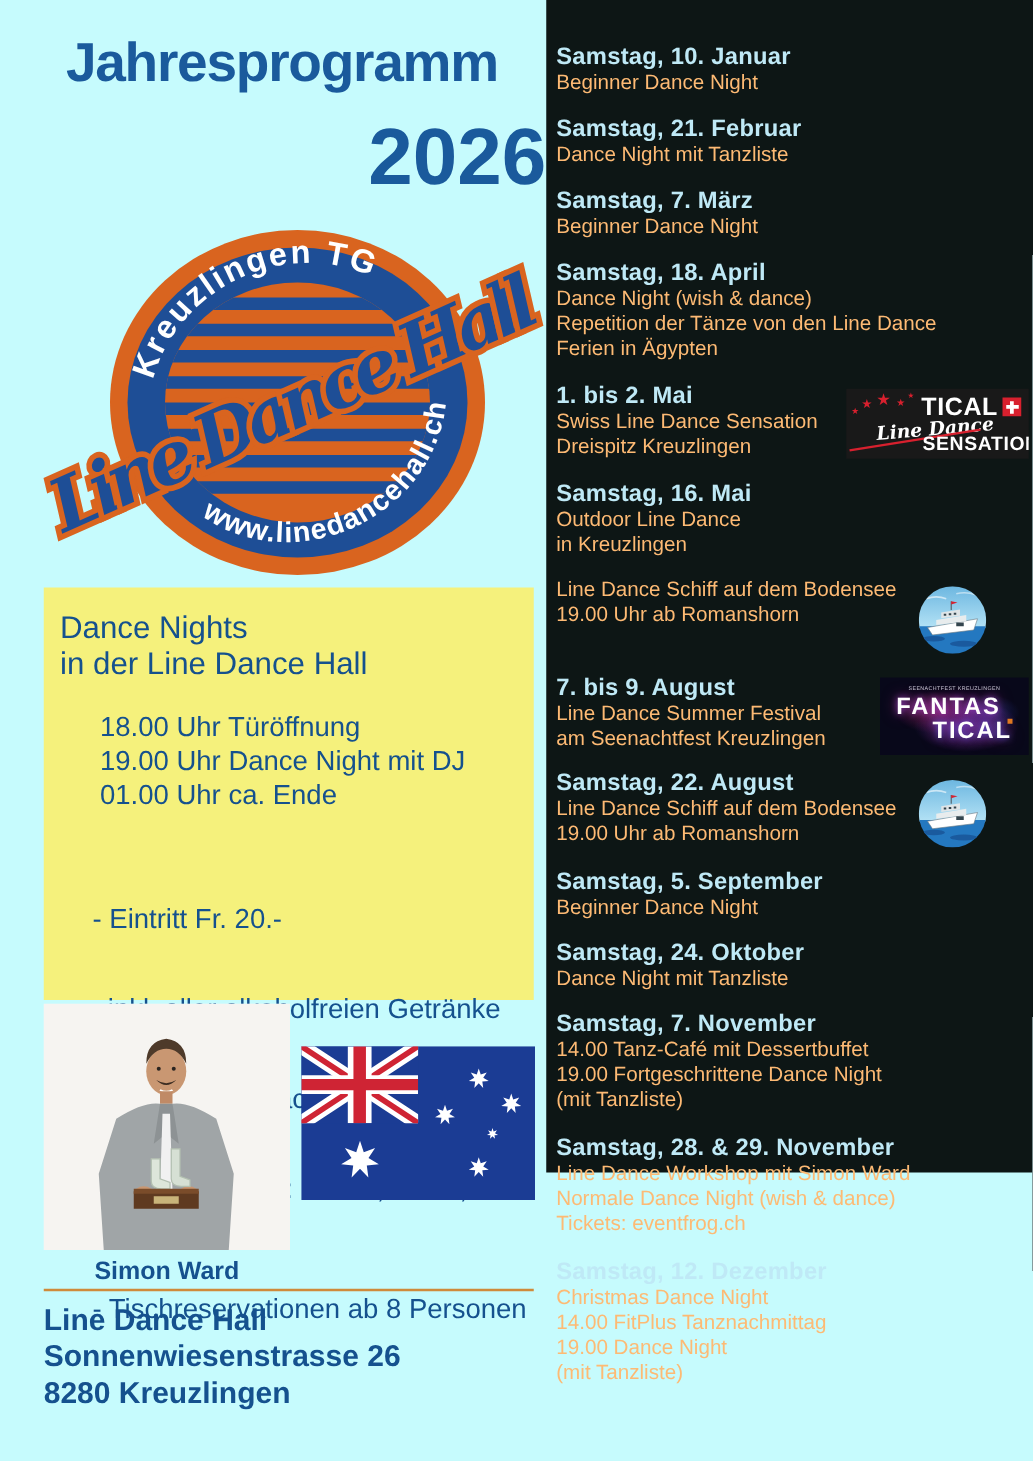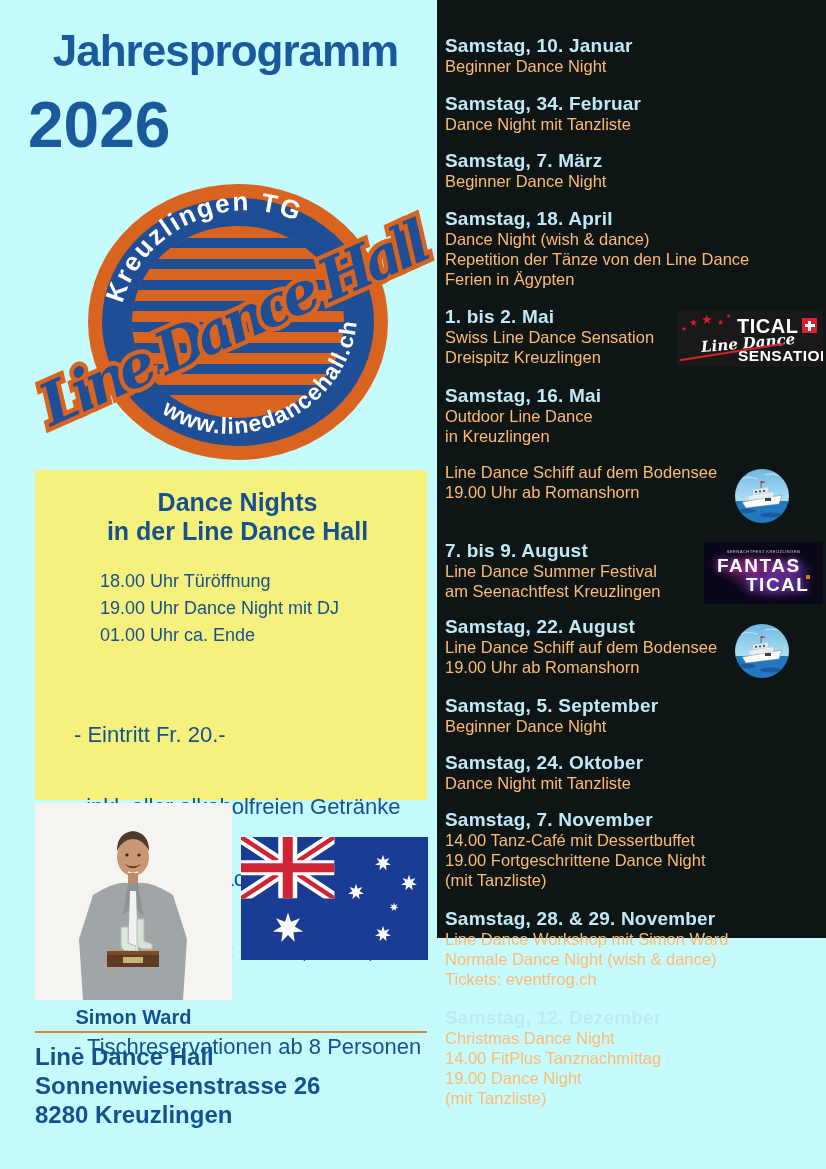--- a/index.html
+++ b/index.html
@@ -2,31 +2,31 @@
 <html><head>
 <meta charset="utf-8">
 <style>
   html,body{margin:0;padding:0;background:#555;}
   .page{position:relative;width:826px;height:1169px;overflow:hidden;
         font-family:"Liberation Sans",sans-serif;background:#c6fbfd;margin:0 auto;}
   
   .left-col{position:absolute;left:0;top:0;width:437px;height:1169px;background:#c6fbfd;}
   .main-title{position:absolute;left:0;top:26px;width:437px;text-align:center;
     padding-left:14px;box-sizing:border-box;font-size:44px;font-weight:bold;color:#1a5a9c;letter-spacing:-1px;}
-  .main-year{position:absolute;left:0;top:88px;width:437px;text-align:left;
-    padding-left:28px;box-sizing:border-box;font-size:64px;font-weight:bold;color:#1a5a9c;}
+  .main-year{position:absolute;left:0;top:88px;width:437px;text-align:right;
+    padding-left:90px;box-sizing:border-box;font-size:64px;font-weight:bold;color:#1a5a9c;}
   .logo-wrap{position:absolute;left:28px;top:180px;width:410px;height:290px;}
   .logo-wrap svg{overflow:visible;}
   .arc-text{font-family:"Liberation Sans",sans-serif;font-weight:bold;fill:#ffffff;}
   .script-text{font-family:"DejaVu Serif",serif;font-style:italic;font-weight:bold;
     fill:#1e4e96;stroke:#d9641f;stroke-width:9px;paint-order:stroke;}
   .info-box{position:absolute;left:35px;top:470px;width:392px;height:330px;background:#f5f17c;
     color:#15518e;box-sizing:border-box;padding:18px 0 0 13px;}
-  .info-heading{font-size:25px;font-weight:bold;line-height:29px;text-align:center;}
-  .info-times{margin-top:22px;margin-left:52px;font-size:18px;line-height:27px;}
+  .info-heading{font-size:25px;font-weight:normal;line-height:29px;}
+  .info-times{margin-top:22px;margin-left:32px;font-size:22px;line-height:27px;}
   .info-bullets{margin-top:26px;margin-left:26px;font-size:22px;line-height:24px;white-space:pre-wrap;}
   .photo-box{position:absolute;left:35px;top:803px;width:197px;height:197px;background:#f6f4f1;}
   .photo-caption{position:absolute;left:35px;top:1006px;width:197px;text-align:center;
     font-size:20px;font-weight:bold;color:#15518e;}
   .flag-box{position:absolute;left:241px;top:837px;width:187px;height:123px;}
   .rule{position:absolute;left:35px;top:1031px;width:392px;height:2px;background:#cf8a3b;}
   .address{position:absolute;left:35px;top:1042px;font-size:24px;font-weight:bold;
     color:#15518e;line-height:29px;}
   
   .right-col{position:absolute;left:437px;top:0;width:389px;height:938px;background:#0d1615;}
@@ -190,21 +190,21 @@
     </div>
   </div>
 
   <div class="right-col">
 
     <div class="event" style="top:36px">
       <div class="event-date">Samstag, 10. Januar</div>
       <div class="event-desc">Beginner Dance Night</div>
     </div>
     <div class="event" style="top:94px">
-      <div class="event-date">Samstag, 34. Februar</div>
+      <div class="event-date">Samstag, 21. Februar</div>
       <div class="event-desc">Dance Night mit Tanzliste</div>
     </div>
     <div class="event" style="top:151px">
       <div class="event-date">Samstag, 7. März</div>
       <div class="event-desc">Beginner Dance Night</div>
     </div>
     <div class="event" style="top:209px">
       <div class="event-date">Samstag, 18. April</div>
       <div class="event-desc">Dance Night (wish &amp; dance)
 Repetition der Tänze von den Line Dance

